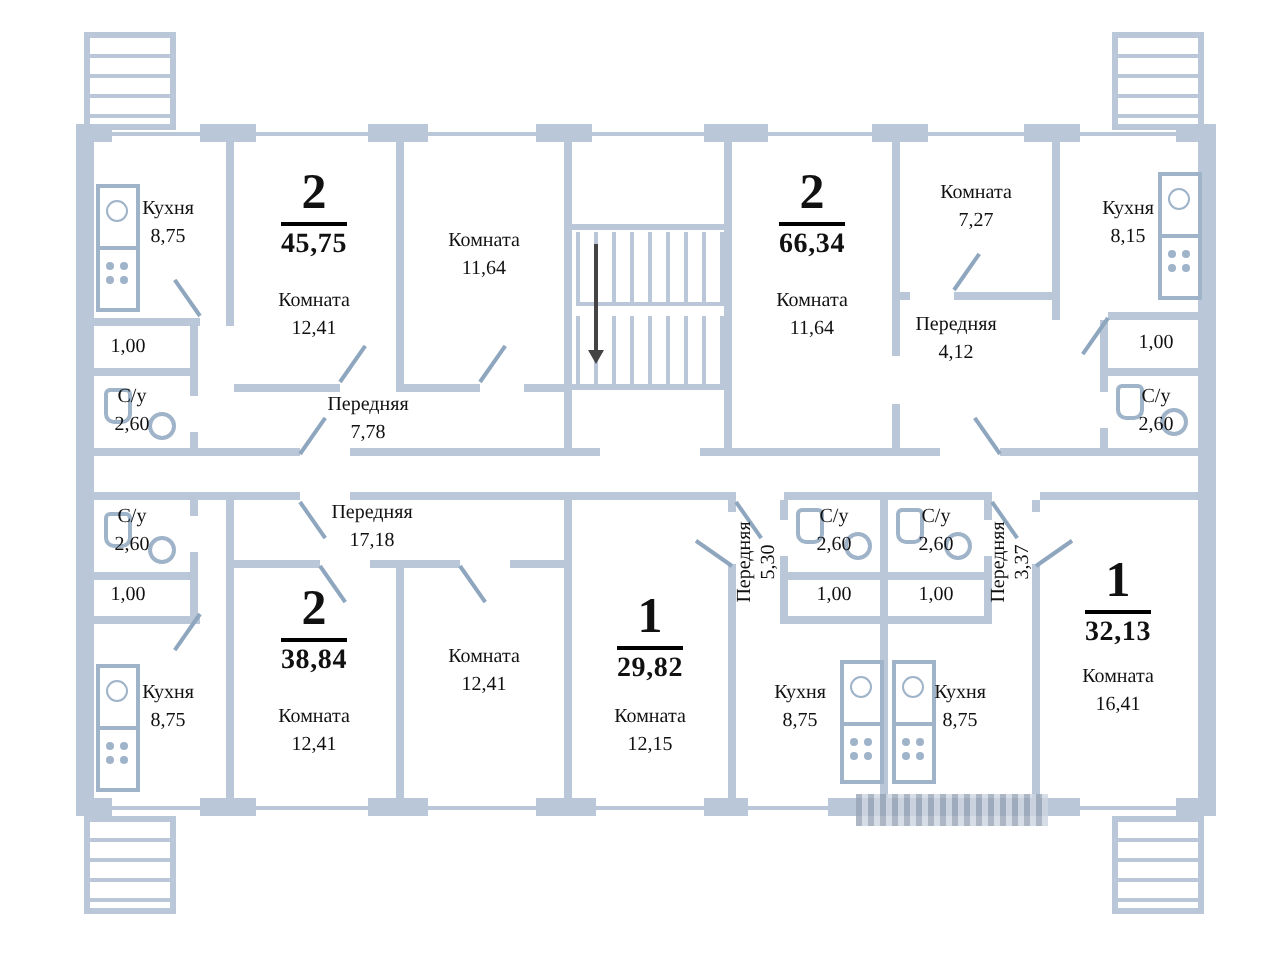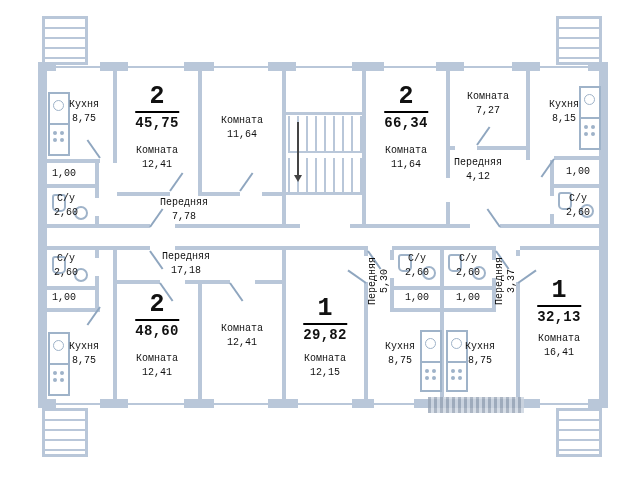--- a/index.html
+++ b/index.html
@@ -1,17 +1,17 @@
 <!DOCTYPE html>
 <html><head>
 <meta charset="utf-8">
 <style>
   html,body{margin:0;padding:0;background:#fff}
   .canvas{position:relative;width:640px;height:480px;background:#fff;overflow:hidden;
-          font-family:Liberation Mono, monospace;color:#111}
+          font-family:Liberation Serif, serif;color:#111}
   .w{position:absolute;background:#b9c7d9}
   .win{position:absolute;height:9px;background:#fff}
   .win::after{content:"";position:absolute;left:0;right:0;top:50%;height:2px;margin-top:-1px;background:#b9c7d9}
   .rl{position:absolute;transform:translate(-50%,-50%);text-align:center;font-size:10px;line-height:14px;white-space:nowrap}
   .rl span{display:block}
   .vl{position:absolute;transform:translate(-50%,-50%) rotate(-90deg);text-align:center;font-size:10px;line-height:12px;white-space:nowrap}
   .vl span{display:block}
   .apt{position:absolute;transform:translateX(-50%);text-align:center}
   .an{font-size:25px;font-weight:700;line-height:26px;padding:0 9px 1px;border-bottom:2px solid #000}
   .at{font-size:14px;font-weight:700;padding-top:2px;letter-spacing:.3px}
@@ -219,21 +219,21 @@
   </div>
   <div class="rl" style="left:64px;top:298px">
     <span>1,00</span>
   </div>
   <div class="rl" style="left:84px;top:354px">
     <span>Кухня</span>
     <span>8,75</span>
   </div>
   <div class="apt" style="left:157px;top:292px">
     <div class="an">2</div>
-    <div class="at">48,60</div>
+    <div class="at">38,84</div>
   </div>
   <div class="rl" style="left:157px;top:366px">
     <span>Комната</span>
     <span>12,41</span>
   </div>
   <div class="rl" style="left:242px;top:336px">
     <span>Комната</span>
     <span>12,41</span>
   </div>
   <div class="rl" style="left:186px;top:264px">

